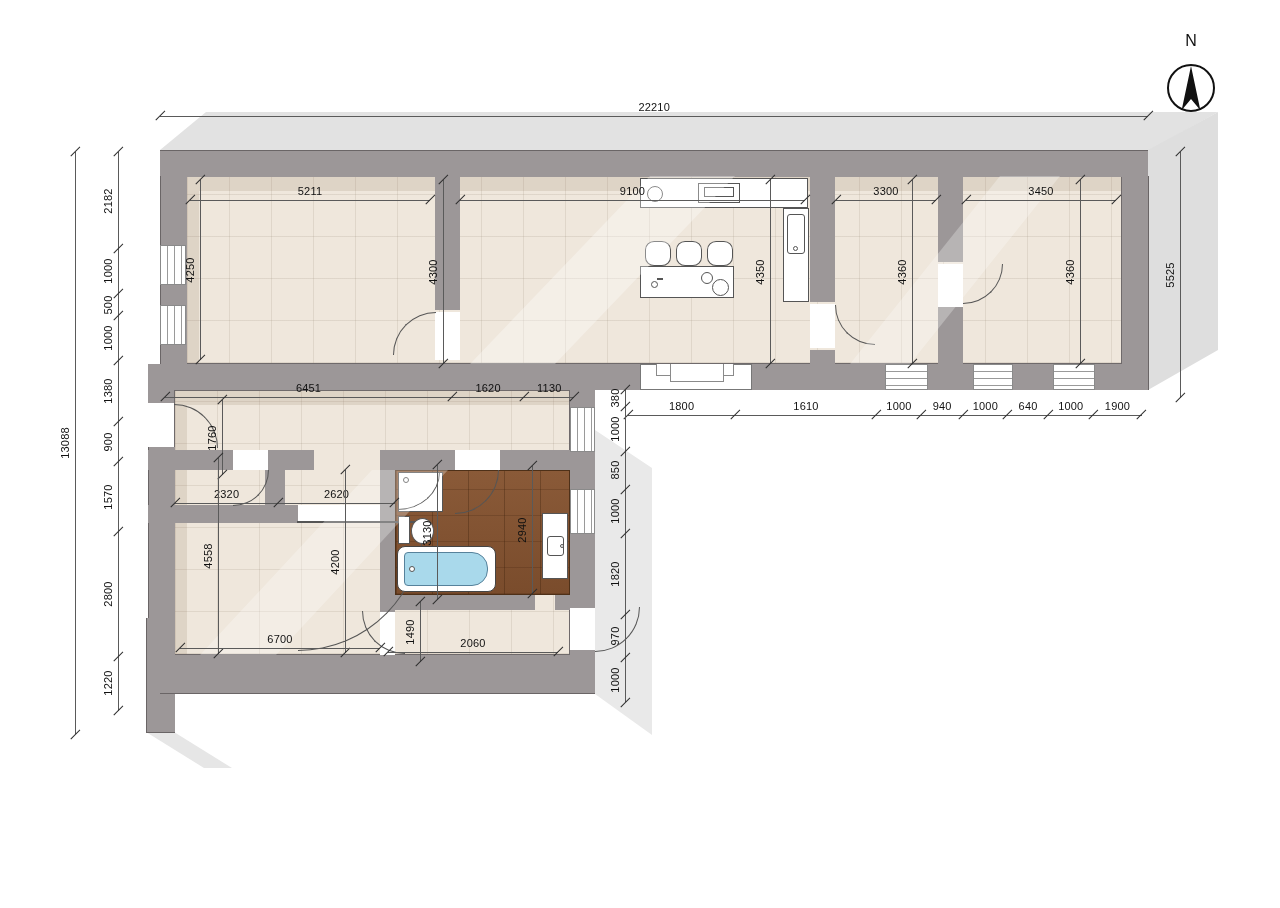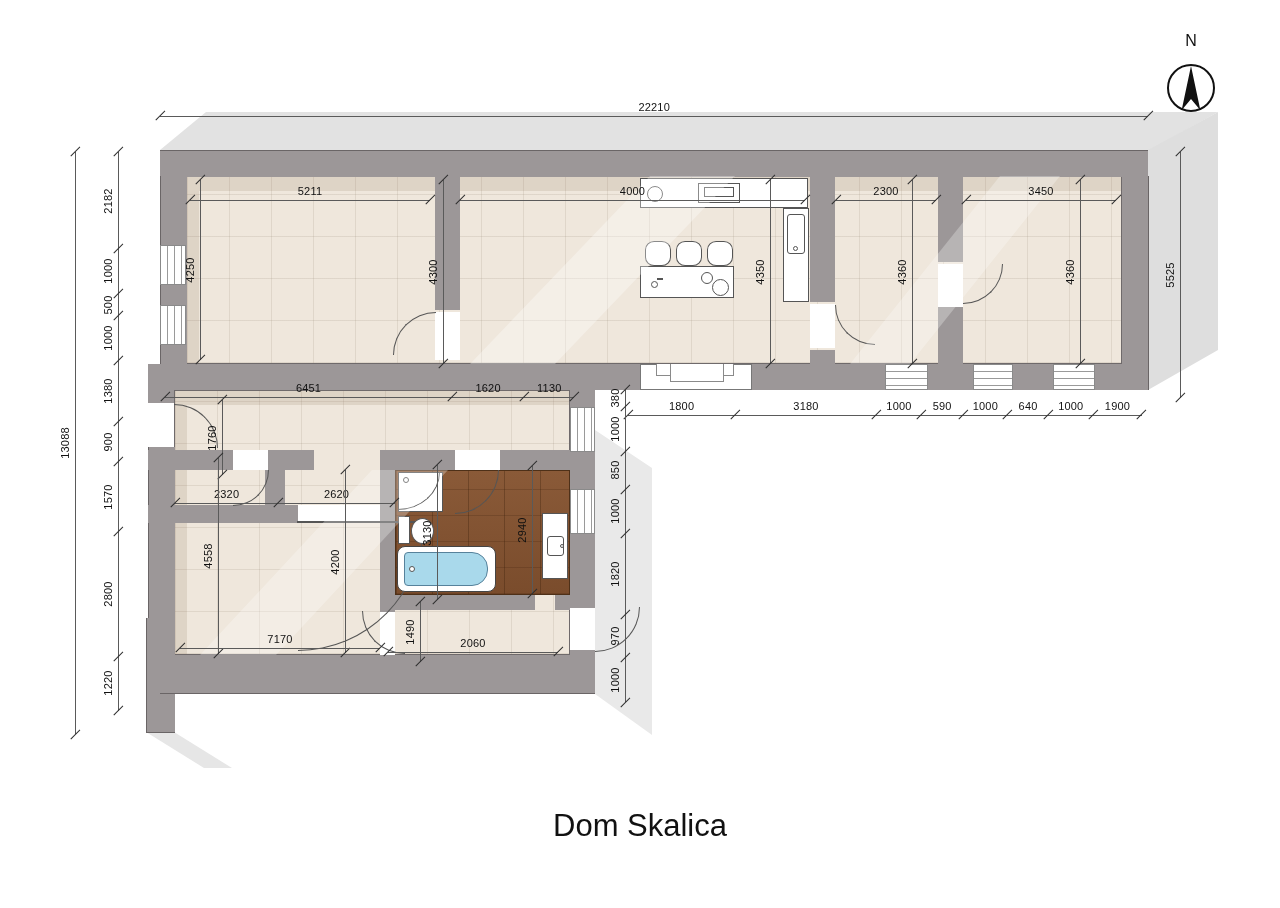--- a/index.html
+++ b/index.html
@@ -180,25 +180,25 @@
       <div class="dim-tick" style="left: 1173.5px; top: 151.3px; transform: rotate(-45deg);"></div>
       <div class="dim-tick" style="left: 1173.5px; top: 397.162px; transform: rotate(-45deg);"></div>
       <div class="dim-label" style="left: 1170px; top: 274.931px; transform: translate(-50%, -50%) rotate(-90deg);">5525</div>
       <div class="dim-line" style="left: 190px; top: 200px; width: 240px; height: 1px;"></div>
       <div class="dim-tick" style="left: 183.5px; top: 199.3px; transform: rotate(-45deg);"></div>
       <div class="dim-tick" style="left: 423.5px; top: 199.3px; transform: rotate(-45deg);"></div>
       <div class="dim-label" style="left: 310px; top: 197px; transform: translate(-50%, -100%);">5211</div>
       <div class="dim-line" style="left: 460px; top: 200px; width: 345px; height: 1px;"></div>
       <div class="dim-tick" style="left: 453.5px; top: 199.3px; transform: rotate(-45deg);"></div>
       <div class="dim-tick" style="left: 798.5px; top: 199.3px; transform: rotate(-45deg);"></div>
-      <div class="dim-label" style="left: 632.5px; top: 197px; transform: translate(-50%, -100%);">4000</div>
+      <div class="dim-label" style="left: 632.5px; top: 197px; transform: translate(-50%, -100%);">9100</div>
       <div class="dim-line" style="left: 836px; top: 200px; width: 100px; height: 1px;"></div>
       <div class="dim-tick" style="left: 829.5px; top: 199.3px; transform: rotate(-45deg);"></div>
       <div class="dim-tick" style="left: 929.5px; top: 199.3px; transform: rotate(-45deg);"></div>
-      <div class="dim-label" style="left: 886px; top: 197px; transform: translate(-50%, -100%);">2300</div>
+      <div class="dim-label" style="left: 886px; top: 197px; transform: translate(-50%, -100%);">3300</div>
       <div class="dim-line" style="left: 966px; top: 200px; width: 150px; height: 1px;"></div>
       <div class="dim-tick" style="left: 959.5px; top: 199.3px; transform: rotate(-45deg);"></div>
       <div class="dim-tick" style="left: 1109.5px; top: 199.3px; transform: rotate(-45deg);"></div>
       <div class="dim-label" style="left: 1041px; top: 197px; transform: translate(-50%, -100%);">3450</div>
       <div class="dim-line" style="left: 200px; top: 180px; width: 1px; height: 180px;"></div>
       <div class="dim-tick" style="left: 193.5px; top: 179.3px; transform: rotate(-45deg);"></div>
       <div class="dim-tick" style="left: 193.5px; top: 359.3px; transform: rotate(-45deg);"></div>
       <div class="dim-label" style="left: 190px; top: 270px; transform: translate(-50%, -50%) rotate(-90deg);">4250</div>
       <div class="dim-line" style="left: 443px; top: 180px; width: 1px; height: 184px;"></div>
       <div class="dim-tick" style="left: 436.5px; top: 179.3px; transform: rotate(-45deg);"></div>
@@ -220,23 +220,23 @@
       <div class="dim-tick" style="left: 621.5px; top: 414.3px; transform: rotate(-45deg);"></div>
       <div class="dim-tick" style="left: 728.745px; top: 414.3px; transform: rotate(-45deg);"></div>
       <div class="dim-tick" style="left: 870.255px; top: 414.3px; transform: rotate(-45deg);"></div>
       <div class="dim-tick" style="left: 914.755px; top: 414.3px; transform: rotate(-45deg);"></div>
       <div class="dim-tick" style="left: 956.585px; top: 414.3px; transform: rotate(-45deg);"></div>
       <div class="dim-tick" style="left: 1001.09px; top: 414.3px; transform: rotate(-45deg);"></div>
       <div class="dim-tick" style="left: 1042.03px; top: 414.3px; transform: rotate(-45deg);"></div>
       <div class="dim-tick" style="left: 1086.53px; top: 414.3px; transform: rotate(-45deg);"></div>
       <div class="dim-tick" style="left: 1135.47px; top: 414.3px; transform: rotate(-45deg);"></div>
       <div class="dim-label" style="left: 681.622px; top: 412px; transform: translate(-50%, -100%);">1800</div>
-      <div class="dim-label" style="left: 806px; top: 412px; transform: translate(-50%, -100%);">3180</div>
+      <div class="dim-label" style="left: 806px; top: 412px; transform: translate(-50%, -100%);">1610</div>
       <div class="dim-label" style="left: 899.005px; top: 412px; transform: translate(-50%, -100%);">1000</div>
-      <div class="dim-label" style="left: 942.17px; top: 412px; transform: translate(-50%, -100%);">590</div>
+      <div class="dim-label" style="left: 942.17px; top: 412px; transform: translate(-50%, -100%);">940</div>
       <div class="dim-label" style="left: 985.335px; top: 412px; transform: translate(-50%, -100%);">1000</div>
       <div class="dim-label" style="left: 1028.05px; top: 412px; transform: translate(-50%, -100%);">640</div>
       <div class="dim-label" style="left: 1070.78px; top: 412px; transform: translate(-50%, -100%);">1000</div>
       <div class="dim-label" style="left: 1117.5px; top: 412px; transform: translate(-50%, -100%);">1900</div>
       <div class="dim-line" style="left: 165px; top: 397px; width: 409.444px; height: 1px;"></div>
       <div class="dim-tick" style="left: 158.5px; top: 396.3px; transform: rotate(-45deg);"></div>
       <div class="dim-tick" style="left: 445.57px; top: 396.3px; transform: rotate(-45deg);"></div>
       <div class="dim-tick" style="left: 517.659px; top: 396.3px; transform: rotate(-45deg);"></div>
       <div class="dim-tick" style="left: 567.944px; top: 396.3px; transform: rotate(-45deg);"></div>
       <div class="dim-label" style="left: 308.535px; top: 394px; transform: translate(-50%, -100%);">6451</div>
@@ -280,30 +280,29 @@
       <div class="dim-tick" style="left: 211.5px; top: 457.3px; transform: rotate(-45deg);"></div>
       <div class="dim-tick" style="left: 211.5px; top: 653.3px; transform: rotate(-45deg);"></div>
       <div class="dim-label" style="left: 208px; top: 556px; transform: translate(-50%, -50%) rotate(-90deg);">4558</div>
       <div class="dim-line" style="left: 345px; top: 470px; width: 1px; height: 183px;"></div>
       <div class="dim-tick" style="left: 338.5px; top: 469.3px; transform: rotate(-45deg);"></div>
       <div class="dim-tick" style="left: 338.5px; top: 652.3px; transform: rotate(-45deg);"></div>
       <div class="dim-label" style="left: 335px; top: 561.5px; transform: translate(-50%, -50%) rotate(-90deg);">4200</div>
       <div class="dim-line" style="left: 180px; top: 648px; width: 200px; height: 1px;"></div>
       <div class="dim-tick" style="left: 173.5px; top: 647.3px; transform: rotate(-45deg);"></div>
       <div class="dim-tick" style="left: 373.5px; top: 647.3px; transform: rotate(-45deg);"></div>
-      <div class="dim-label" style="left: 280px; top: 645px; transform: translate(-50%, -100%);">7170</div>
+      <div class="dim-label" style="left: 280px; top: 645px; transform: translate(-50%, -100%);">6700</div>
       <div class="dim-line" style="left: 420px; top: 602px; width: 1px; height: 60px;"></div>
       <div class="dim-tick" style="left: 413.5px; top: 601.3px; transform: rotate(-45deg);"></div>
       <div class="dim-tick" style="left: 413.5px; top: 661.3px; transform: rotate(-45deg);"></div>
       <div class="dim-label" style="left: 410px; top: 632px; transform: translate(-50%, -50%) rotate(-90deg);">1490</div>
       <div class="dim-line" style="left: 388px; top: 652px; width: 170px; height: 1px;"></div>
       <div class="dim-tick" style="left: 381.5px; top: 651.3px; transform: rotate(-45deg);"></div>
       <div class="dim-tick" style="left: 551.5px; top: 651.3px; transform: rotate(-45deg);"></div>
       <div class="dim-label" style="left: 473px; top: 649px; transform: translate(-50%, -100%);">2060</div>
     </div>
 
   <div id="compass-n">N</div>
   <div id="compass">
     <div id="needle"></div>
   </div>
 
-  <div id="title">Dom Skalica</div>
 </div>
 
 </body></html>

